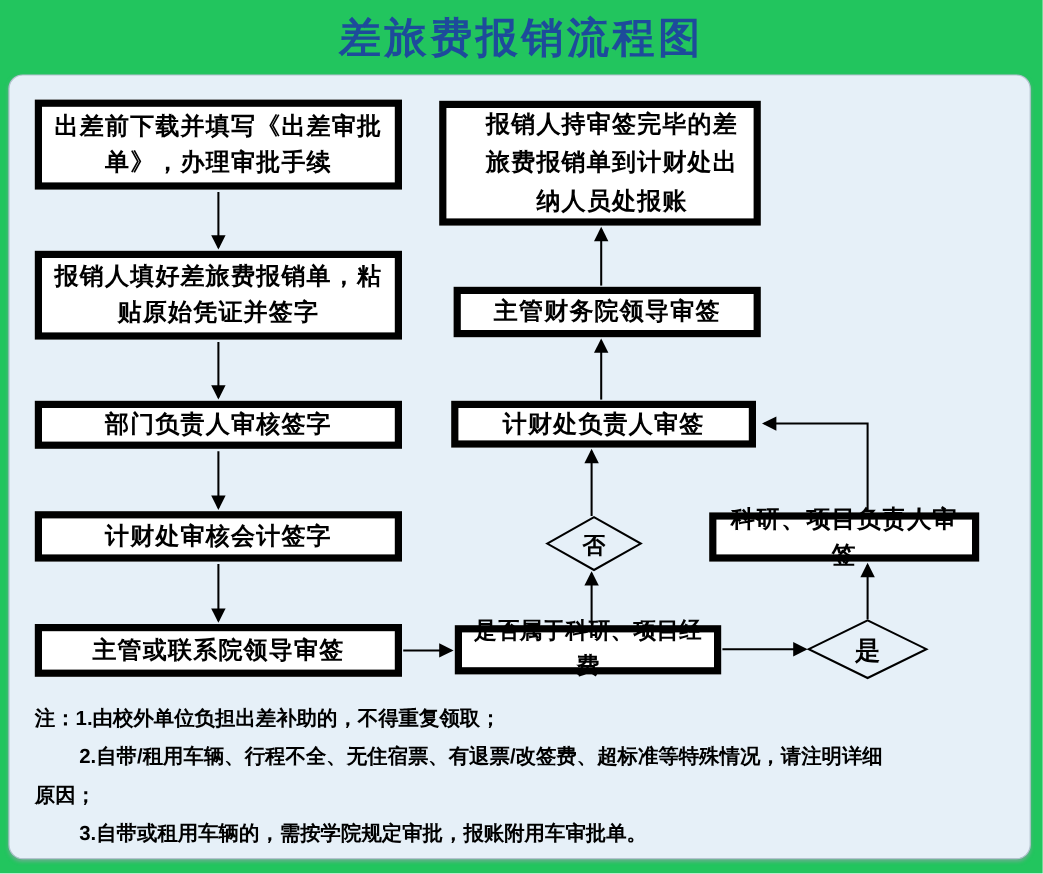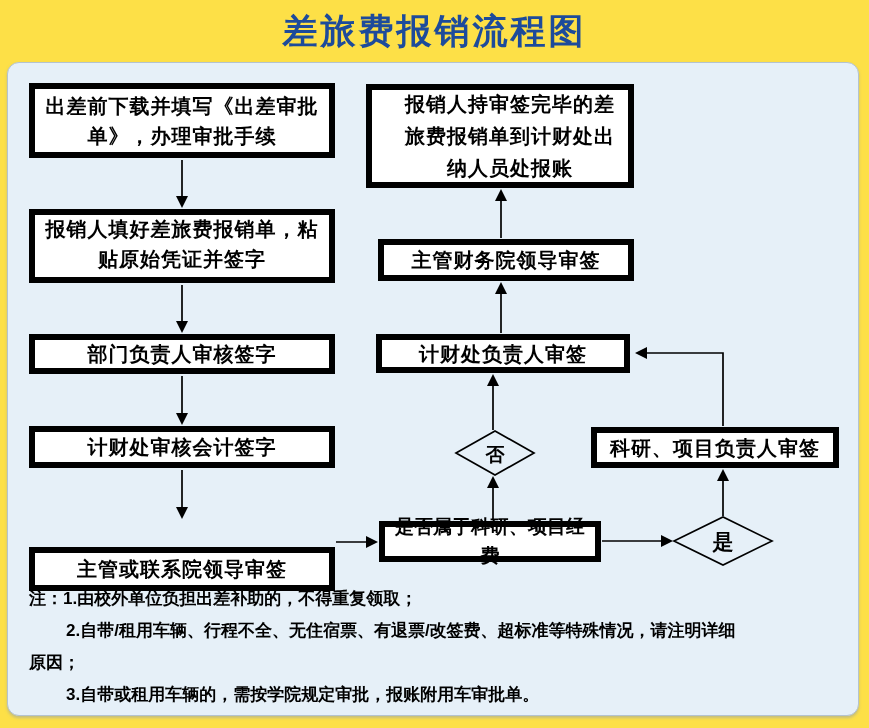--- a/index.html
+++ b/index.html
@@ -1,19 +1,19 @@
 <!DOCTYPE html>
 <html><head>
 <meta charset="utf-8">
 <style>
   html, body { margin: 0; padding: 0; background: #ffffff; }
   .page {
     position: relative;
     width: 869px; height: 728px;
-    background: #fde047;
+    background: #22c55e;
     overflow: hidden;
     font-family: "Liberation Sans", sans-serif;
   }
   .title {
     position: absolute;
     top: 8px; left: 0;
     width: 100%;
     margin: 0;
     text-align: center;
     font-family: "Liberation Serif", serif;
@@ -103,35 +103,35 @@
         <line x1="594" y1="478" x2="663" y2="478" marker-end="url(#ah)"></line>
         <line x1="715" y1="453" x2="715" y2="408" marker-end="url(#ah)"></line>
         <polyline points="715,363 715,290 629,290" marker-end="url(#ah)"></polyline>
         <polygon points="448,390 487,368 526,390 487,412"></polygon>
         <polygon points="666,478 715,454 764,478 715,502"></polygon>
       </g>
     </svg>
 
     <div class="node" style="left:21px; top:20px;  width:306px; height:75px;">出差前下载并填写《出差审批单》，办理审批手续</div>
 
-    <div class="node" style="left:21px; top:146px; width:306px; height:74px;font-family:Liberation Mono, monospace;">报销人填好差旅费报销单，粘贴原始凭证并签字</div>
+    <div class="node" style="left:21px; top:146px; width:306px; height:74px;">报销人填好差旅费报销单，粘贴原始凭证并签字</div>
 
     <div class="node" style="left:21px; top:271px; width:306px; height:40px;text-align:center;">部门负责人审核签字</div>
 
     <div class="node" style="left:21px; top:363px; width:306px; height:42px;">计财处审核会计签字</div>
 
-    <div class="node" style="left:21px; top:484px; width:306px; height:44px;">主管或联系院领导审签</div>
+    <div class="node" style="left:21px; top:457px; width:306px; height:44px;">主管或联系院领导审签</div>
 
     <div class="node multi3" style="left:358px; top:21px; width:268px; height:104px;">报销人持审签完毕的差旅费报销单到计财处出纳人员处报账</div>
 
     <div class="node" style="left:370px; top:176px; width:256px; height:42px;">主管财务院领导审签</div>
 
     <div class="node" style="left:368px; top:271px; width:254px; height:39px;">计财处负责人审签</div>
 
-    <div class="node" style="left:583px; top:364px; width:248px; height:41px;">科研、项目负责人审签</div>
+    <div class="node" style="left:583px; top:364px; width:225px; height:41px;">科研、项目负责人审签</div>
 
     <div class="node tight" style="left:371px; top:458px; width:222px; height:41px;">是否属于科研、项目经费</div>
 
     <div class="dlabel no">否</div>
     <div class="dlabel yes">是</div>
 
     <div class="notes">
       <div>注：1.由校外单位负担出差补助的，不得重复领取；</div>
       <div class="indent">2.自带/租用车辆、行程不全、无住宿票、有退票/改签费、超标准等特殊情况，请注明详细</div>
       <div>原因；</div>

